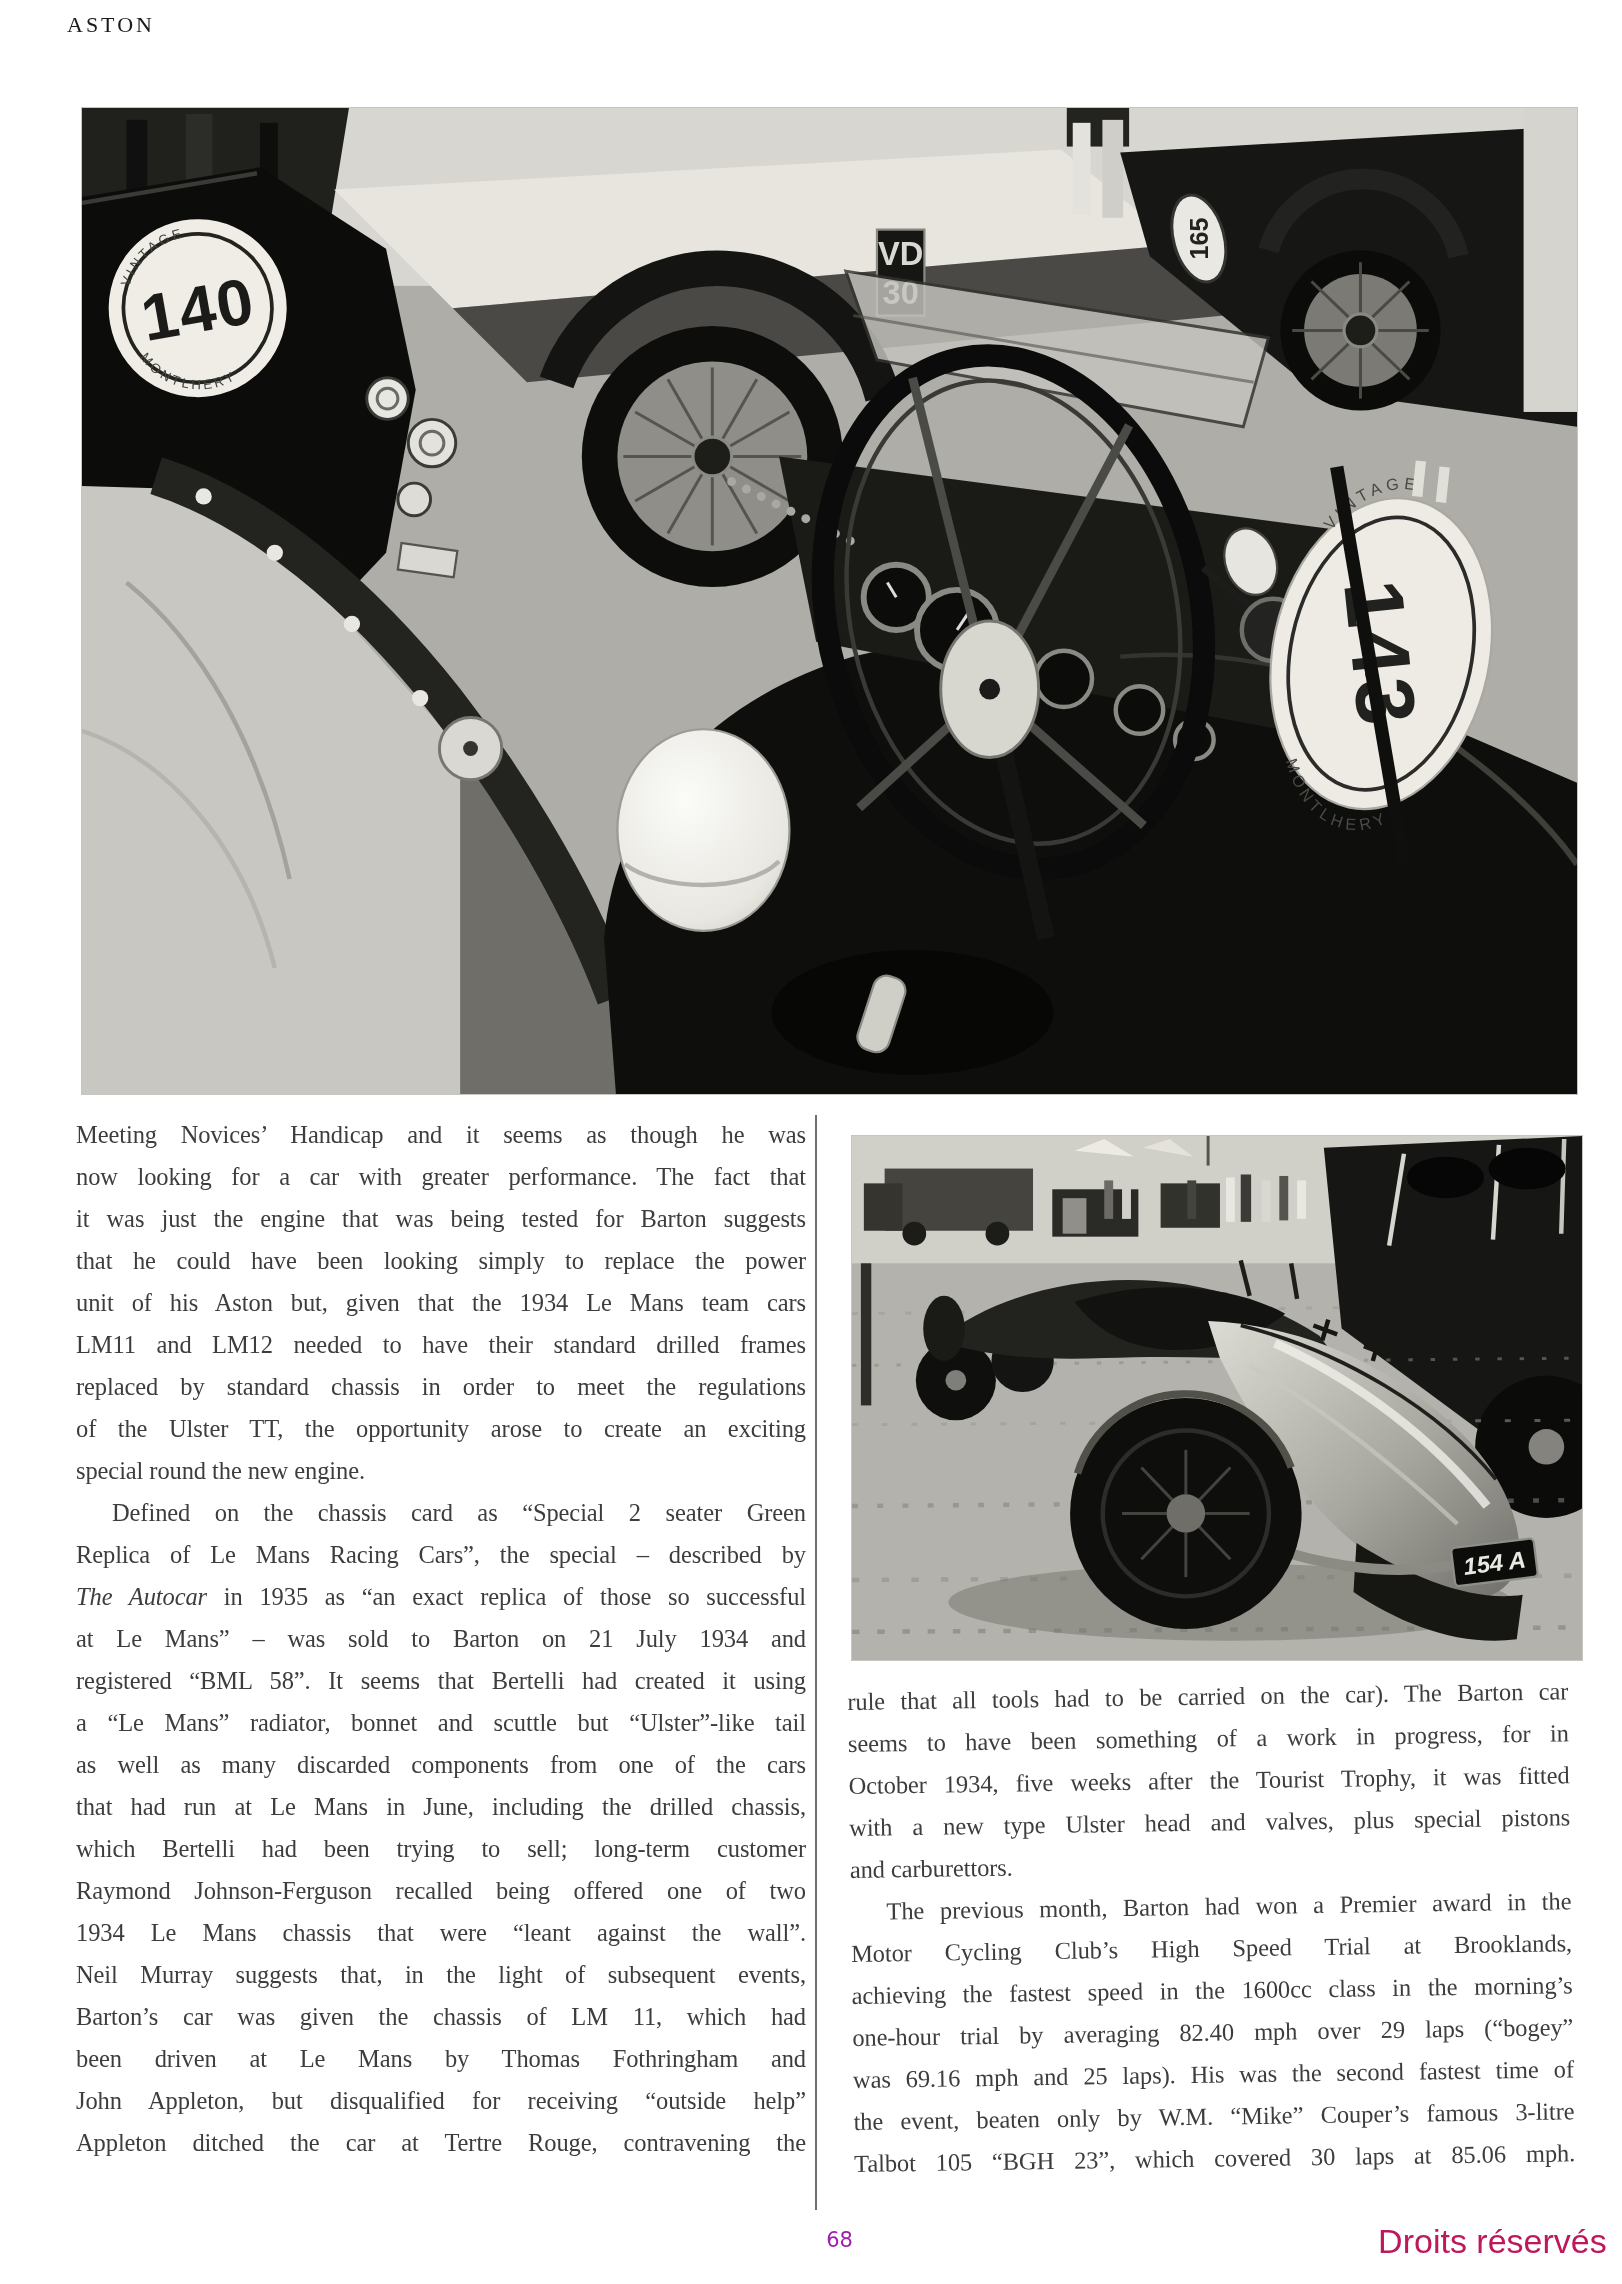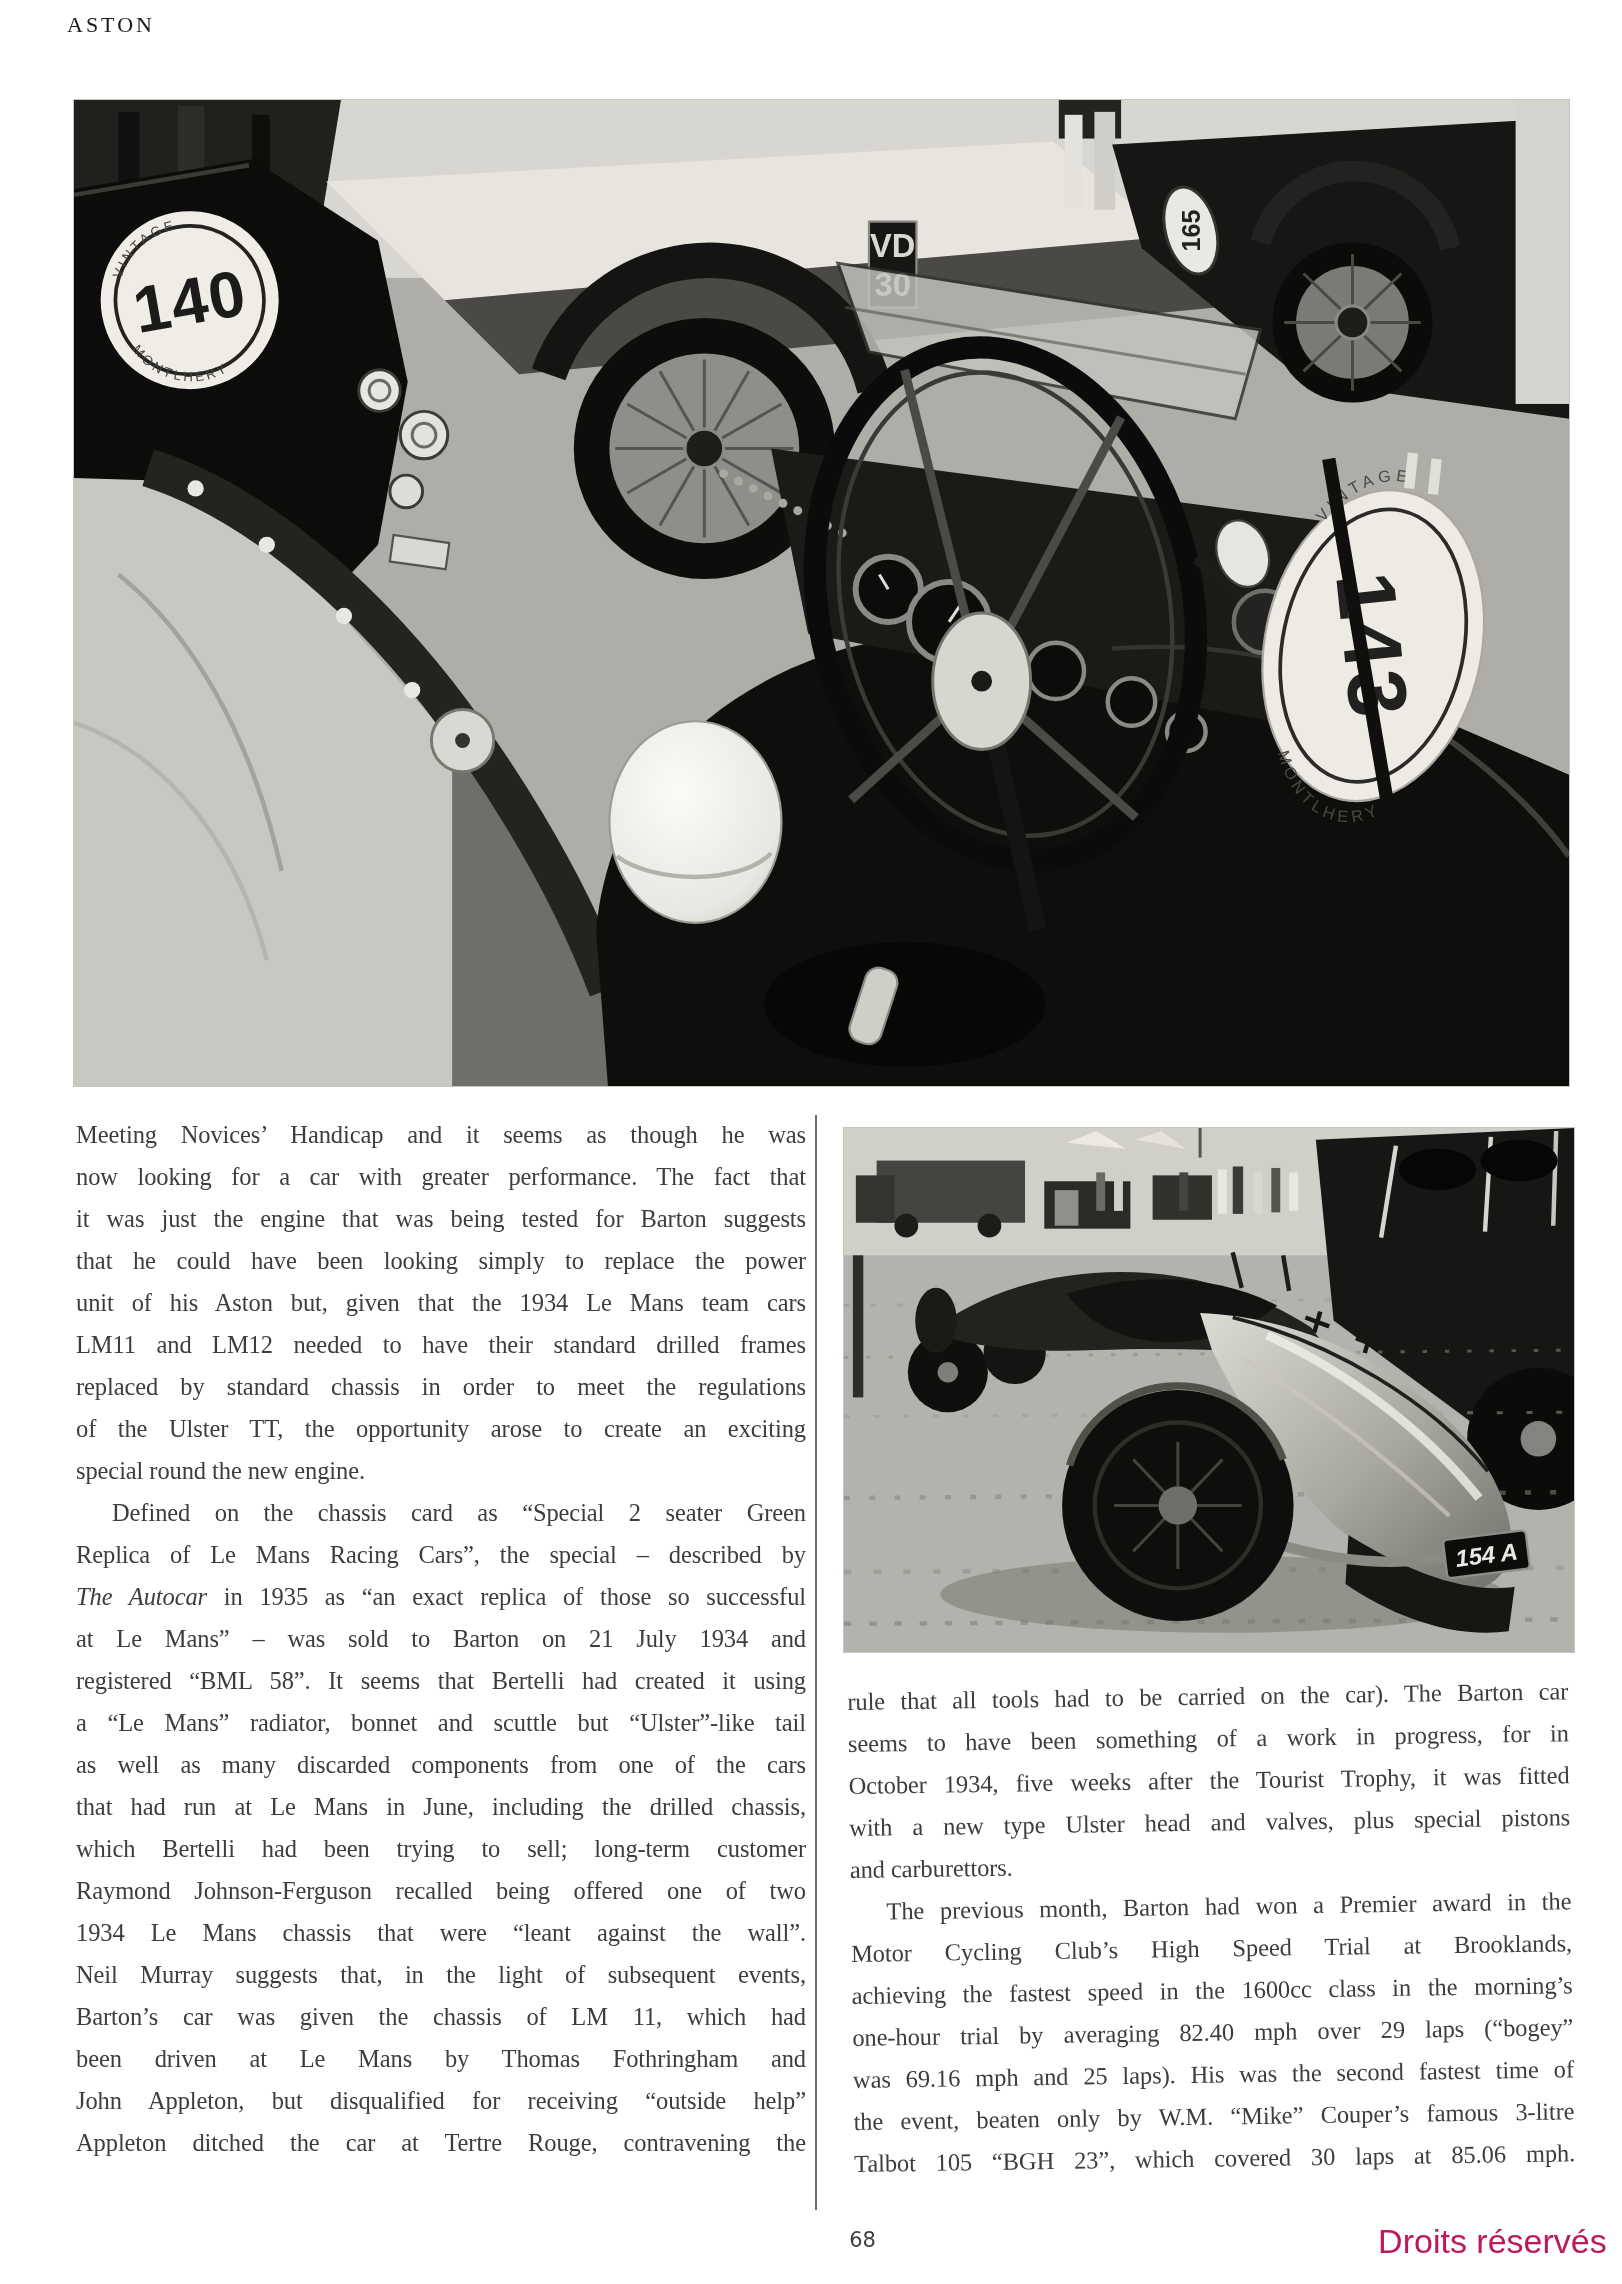--- a/index.html
+++ b/index.html
@@ -1,35 +1,35 @@
 <!DOCTYPE html>
 <html style="font-size:12px"><head>
 <meta charset="utf-8">
 <style>
   html,body{margin:0;padding:0;}
   body{width:1623px;height:2284px;background:#ffffff;position:relative;
        font-family:"Liberation Serif",serif;overflow:hidden;}
   .header{position:absolute;left:67px;top:12px;font-family:Liberation Serif, serif;
           font-size:22px;letter-spacing:3px;color:#1a1a1a;}
-  figure.photo{margin:8px;position:absolute;border:0.7px solid #c6c5bf;box-sizing:border-box;background:#b9b8b2;}
+  figure.photo{margin:16px;position:absolute;border:0.7px solid #c6c5bf;box-sizing:border-box;background:#b9b8b2;}
   .photo-top{left:65px;top:91px;width:1497px;height:988px;}
   .photo-bottom{left:835px;top:1119px;width:732px;height:526px;}
   figure.photo svg{width:100%;height:100%;display:block;}
   .col{position:absolute;font-size:24.5px;line-height:42px;color:#3d3d3d;letter-spacing:-0.1px;}
   .col-left{left:76px;top:1114px;width:730px;}
   .col-right{left:847px;top:1681px;width:721px;transform:rotate(-0.85deg);transform-origin:0 0;}
   .divider{position:absolute;left:815px;top:1115px;width:1.5px;height:1095px;background:#6e6e6e;}
   .para{margin:0;}
   .tline{white-space:nowrap;text-align:justify;text-align-last:justify;}
   .tline.lastline{text-align-last:left;}
   .para.continues .tline.lastline{text-align-last:justify;}
   .para.indent .tline:first-child{text-indent:36px;}
   .tline i{font-style:italic;}
-  .pagenum{position:absolute;left:833px;top:2228px;width:59px;text-align:center;
-           font-family:"DejaVu Sans",sans-serif;font-size:21px;color:#404040;}
+  .pagenum{position:absolute;left:810px;top:2228px;width:59px;text-align:center;
+           font-family:"DejaVu Sans",sans-serif;font-size:21px;color:#a21caf;}
   .rights{position:absolute;right:16.3px;top:2222px;font-family:"Liberation Sans",sans-serif;
           font-size:34px;color:#be185d;}
   text,textPath{font-family:"Liberation Sans",sans-serif;}
 </style>
 </head>
 <body>
 
 <div class="header">ASTON</div>
 
 <figure class="photo photo-top">

